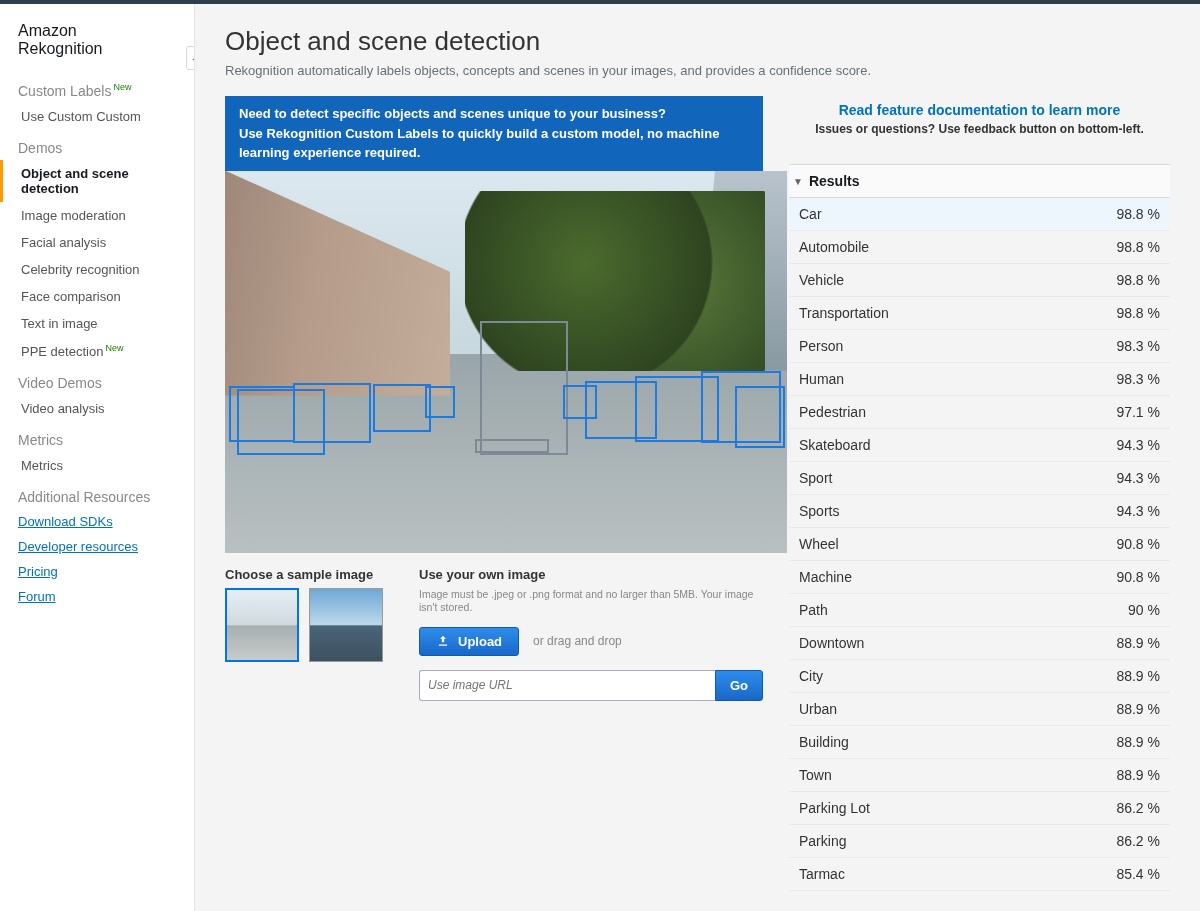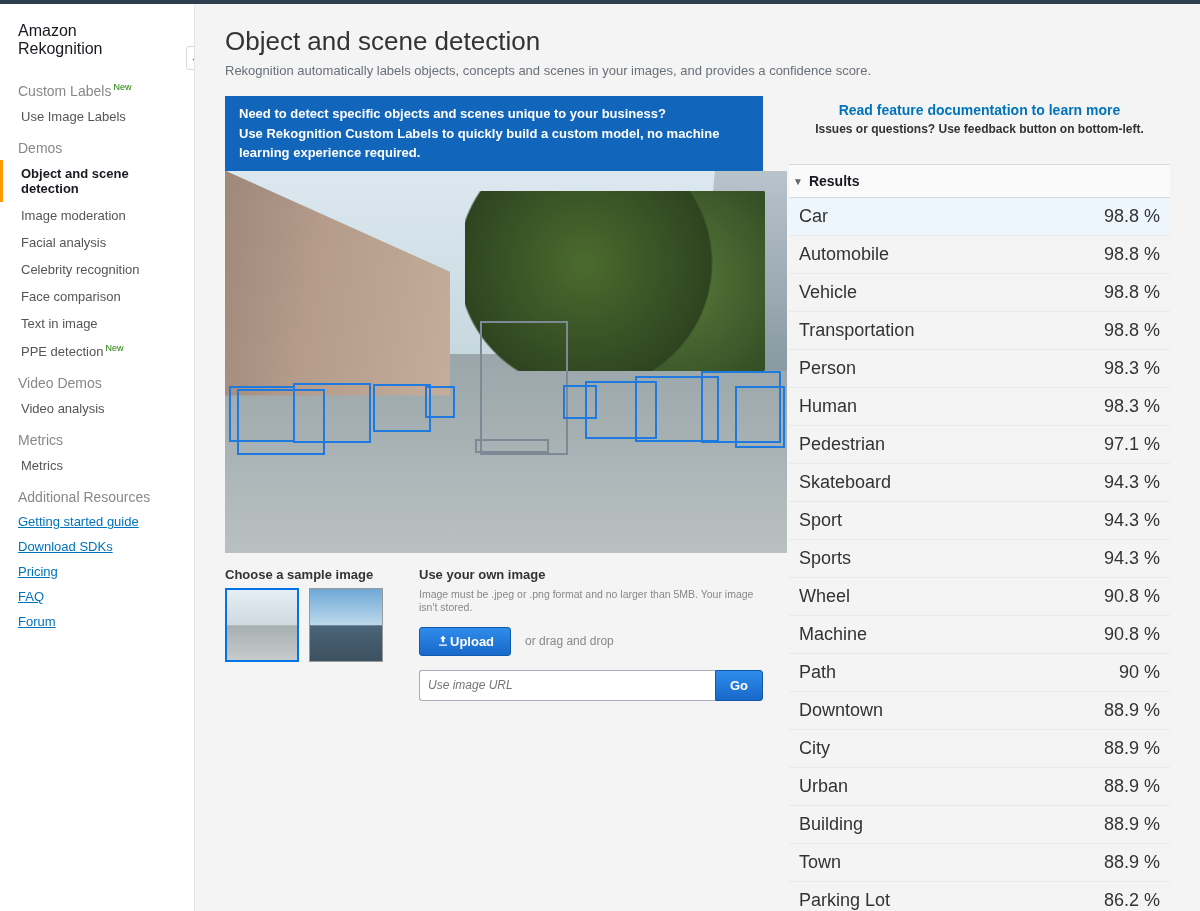--- a/index.html
+++ b/index.html
@@ -191,20 +191,21 @@
   .thumb.selected { border: 2px solid #0073e6; }
   .thumb.street {
     background: linear-gradient(to bottom, #e4eef4 0%, #cfd9de 50%, #a7afb0 51%, #c6cbcb 100%);
   }
   .thumb.city {
     background: linear-gradient(to bottom, #6fa8d6 0%, #bcd8eb 50%, #4a6478 51%, #3d5160 100%);
   }
   .upload-btn {
     display: inline-flex;
     align-items: center;
+    gap: 8px;
     background: linear-gradient(#2f8ceb, #1868c9);
     color: #fff;
     border: 1px solid #105aad;
     border-radius: 3px;
     padding: 6px 16px;
     font-size: 13px;
     font-weight: 700;
     cursor: pointer;
   }
   .upload-row { display:flex; align-items:center; gap:14px; margin-bottom:14px;}
@@ -260,21 +261,21 @@
     font-size: 14px;
     cursor: pointer;
     background: #fafafa;
   }
   .caret-icon { font-size: 10px; color: #666; }
   .result-row {
     display: flex;
     justify-content: space-between;
     padding: 8px 10px;
     border-bottom: 1px solid #e7e9eb;
-    font-size: 18px;
+    font-size: 14px;
     cursor: pointer;
   }
   .result-row.highlight { background: #eef6fd; }
   .result-label { color: #333; }
   .result-conf { color: #333; }
 </style>
 </head>
 <body>
 
 <div class="topbar"></div>
@@ -283,21 +284,21 @@
   <nav class="sidebar">
     <div class="app-title">Amazon Rekognition</div>
     <div class="collapse-handle">
       <span>◀</span>
     </div>
 
     <div class="section-header">
       <span>Custom Labels</span><span class="new-badge">New</span>
     </div>
     <a class="nav-item">
-      <span>Use Image Labels</span>
+      <span>Use Custom Custom</span>
     </a>
 
     <div class="section-header">Demos</div>
     <a class="nav-item active">
       <span>Object and scene detection</span>
     </a>
     <a class="nav-item">
       <span>Image moderation</span>
     </a>
     <a class="nav-item">
@@ -320,24 +321,23 @@
     <a class="nav-item">
       <span>Video analysis</span>
     </a>
 
     <div class="section-header">Metrics</div>
     <a class="nav-item">
       <span>Metrics</span>
     </a>
 
     <div class="section-header">Additional Resources</div>
-    <a class="nav-link">Getting started guide</a>
     <a class="nav-link">Download SDKs</a>
+    <a class="nav-link">Developer resources</a>
     <a class="nav-link">Pricing</a>
-    <a class="nav-link">FAQ</a>
     <a class="nav-link">Forum</a>
   </nav>
 
   <main class="main">
     <h1 class="page-title">Object and scene detection</h1>
     <p class="page-subtitle">Rekognition automatically labels objects, concepts and scenes in your images, and provides a confidence score.</p>
 
     <div class="content-row">
 
       <div class="left-col">

